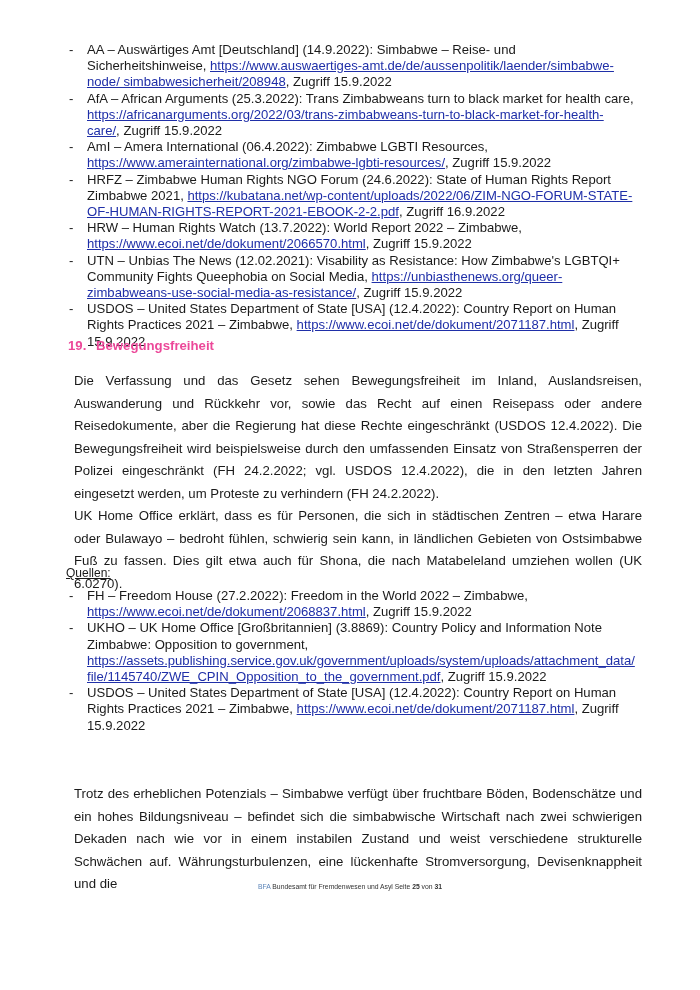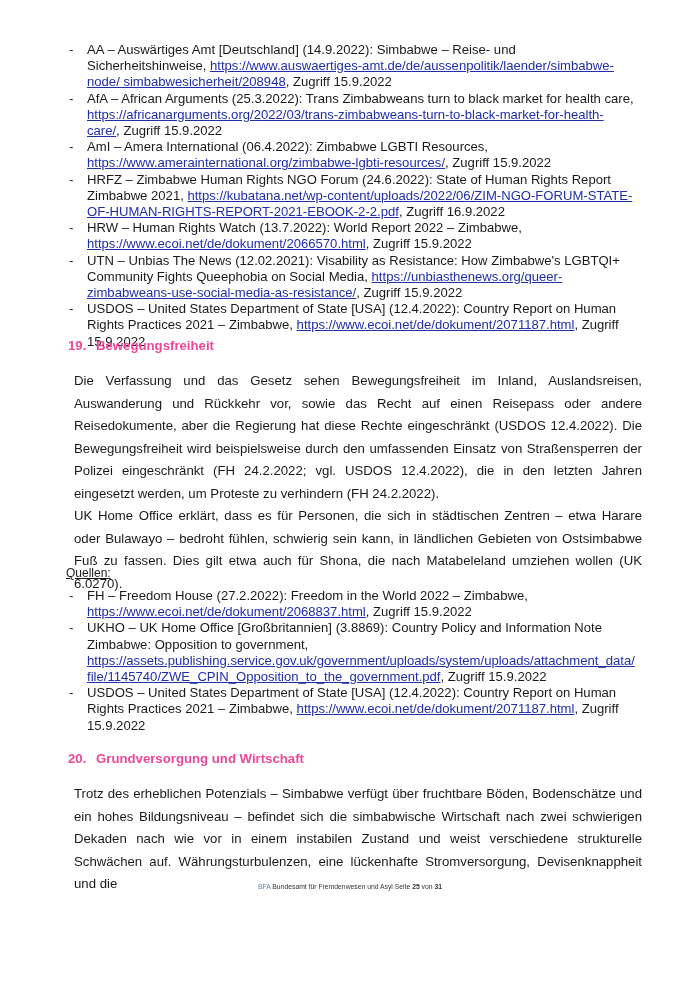--- a/index.html
+++ b/index.html
@@ -40,22 +40,19 @@
   <p class="para" style="top:497px">UK Home Office erklärt, dass es für Personen, die sich in städtischen Zentren – etwa Harare oder Bulawayo – bedroht fühlen, schwierig sein kann, in ländlichen Gebieten von Ostsimbabwe Fuß zu fassen. Dies gilt etwa auch für Shona, die nach Matabeleland umziehen wollen (UK 6.0270).</p>
 
   <div class="quellen" style="top:566px">Quellen:</div>
 
   <ul class="refs" style="top:588px">
     <li><span class="dash">-</span><span>FH – Freedom House (27.2.2022): Freedom in the World 2022 – Zimbabwe, </span><a class="link">https://www.ecoi.net/de/dokument/2068837.html</a><span>, Zugriff 15.9.2022</span></li>
     <li><span class="dash">-</span><span>UKHO – UK Home Office [Großbritannien] (3.8869): Country Policy and Information Note Zimbabwe: Opposition to government, </span><a class="link">https://assets.publishing.service.gov.uk/government/uploads/system/uploads/attachment_data/ file/1145740/ZWE_CPIN_Opposition_to_the_government.pdf</a><span>, Zugriff 15.9.2022</span></li>
     <li><span class="dash">-</span><span>USDOS – United States Department of State [USA] (12.4.2022): Country Report on Human Rights Practices 2021 – Zimbabwe, </span><a class="link">https://www.ecoi.net/de/dokument/2071187.html</a><span>, Zugriff 15.9.2022</span></li>
   </ul>
 
-  <div class="heading" style="top:751px">
-    <span class="num">20.</span><span>Grundversorgung und Wirtschaft</span>
-  </div>
 
   <p class="para" style="top:775px">Trotz des erheblichen Potenzials – Simbabwe verfügt über fruchtbare Böden, Bodenschätze und ein hohes Bildungsniveau – befindet sich die simbabwische Wirtschaft nach zwei schwierigen Dekaden nach wie vor in einem instabilen Zustand und weist verschiedene strukturelle Schwächen auf. Währungsturbulenzen, eine lückenhafte Stromversorgung, Devisenknappheit und die</p>
 
   <div class="footer">
     <span class="brand">BFA</span><span> Bundesamt für Fremdenwesen und Asyl Seite </span><b>25</b><span> von </span><b>31</b>
   </div>
 </div>
 
 </body></html>

